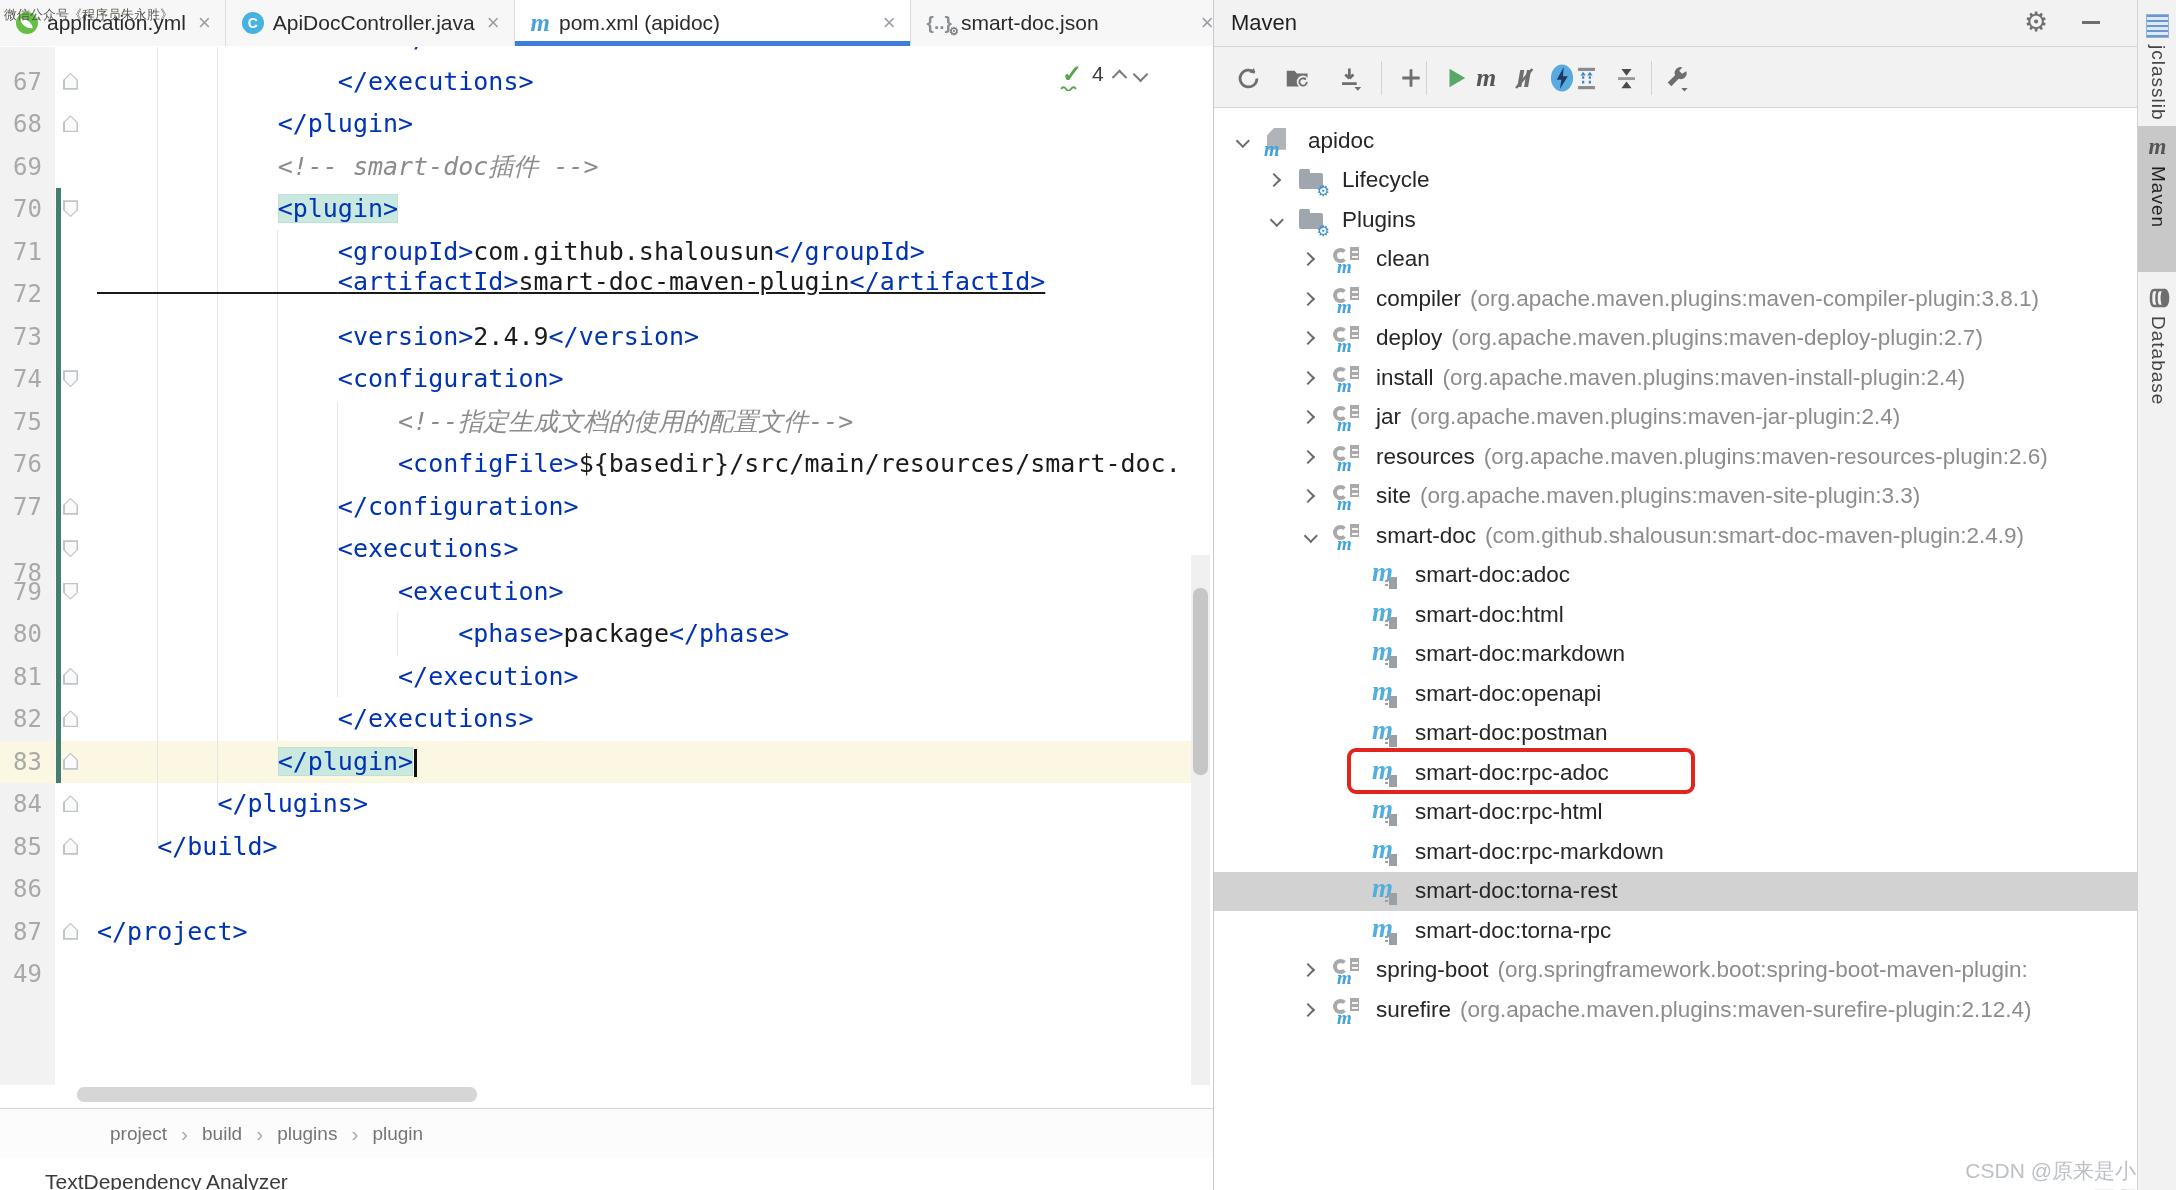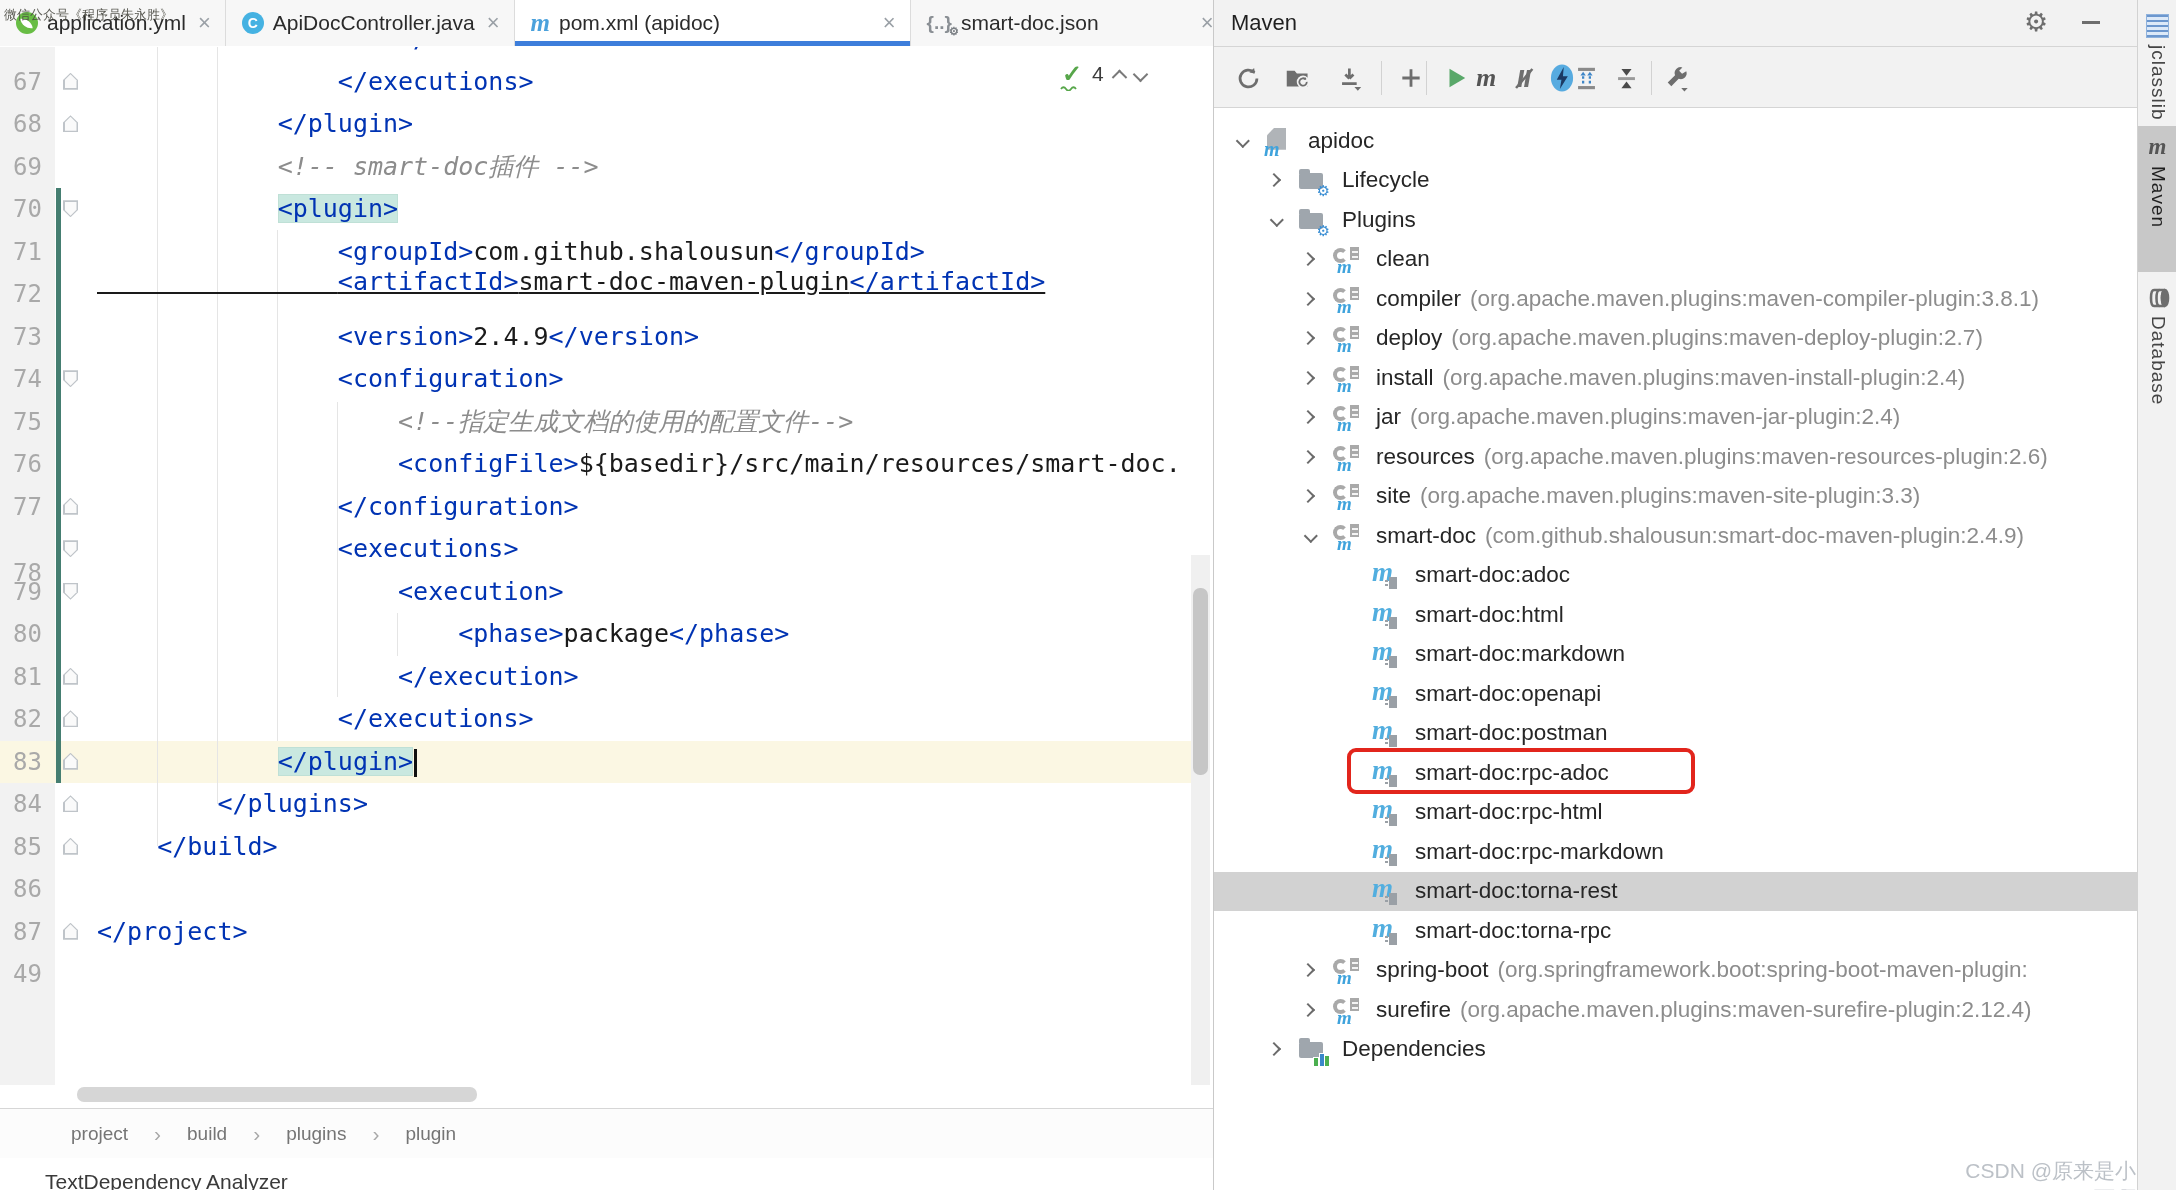--- a/index.html
+++ b/index.html
@@ -51,21 +51,21 @@
   .inspect { position:absolute; left:1062px; top:15px; display:flex; align-items:center; gap:10px; }
   .inspect .chk { color:#57A64A; font-size:24px; font-weight:bold; line-height:1; position:relative; }
   .inspect .chk svg { position:absolute; left:-2px; bottom:-5px; }
   .inspect .cnt { font-size:21px; color:#3C3C3C; }
   .chevv { width:11px; height:11px; border-right:2.6px solid #7A7A7A; border-bottom:2.6px solid #7A7A7A; display:inline-block; }
   .chev-up { transform:rotate(-135deg) translate(-2px,-2px); }
   .chev-dn { transform:rotate(45deg); }
 
   .hscroll { position:absolute; left:77px; top:1087px; width:400px; height:15px; background:#D6D6D6; border-radius:7px; }
   .crumbbar { position:absolute; left:0; top:1108px; width:1213px; height:50px; background:#FCFCFC;
-    border-top:1px solid #D6D6D6; display:flex; align-items:center; font-size:19px; color:#757575; padding-left:71px; gap:26px; }
+    border-top:1px solid #D6D6D6; display:flex; align-items:center; font-size:19px; color:#757575; padding-left:110px; gap:14px; }
   .crumbbar .sep { color:#A8A8A8; font-size:21px; }
   .bottomtabs { position:absolute; left:0; top:1170px; width:1213px; height:20px; display:flex; 
     padding-left:45px; font-size:21px; color:#3A3A3A; }
 
   
   .maven { position:absolute; left:1213px; top:0; width:924px; height:1190px; background:#fff;
     border-left:1px solid #C9C9C9; }
   .mhead { position:absolute; left:0; top:0; width:100%; height:47px; background:#F2F2F2;
     border-bottom:1px solid #D5D5D5; }
   .mhead .title { position:absolute; left:17px; top:10px; font-size:22px; color:#1F1F1F; }
@@ -598,34 +598,20 @@
             <span class="tchev right"></span>
           </span>
           <span class="ti tiplug">
             <span class="ring"></span>
             <span class="blk"></span>
             <span class="mm2">m</span>
           </span>
           <span class="lbl">surefire</span>
           <span class="dtl">(org.apache.maven.plugins:maven-surefire-plugin:2.12.4)</span>
         </div>
-        <div class="trow" style="padding-left: 51px;">
-          <span class="chevslot">
-            <span class="tchev right"></span>
-          </span>
-          <span class="ti tifold">
-            <span class="fold"></span>
-            <span class="bars">
-              <i></i>
-              <i></i>
-              <i></i>
-            </span>
-          </span>
-          <span class="lbl">Dependencies</span>
-        </div>
       </div>
     <div class="redbox"></div>
   </div>
 
   <div class="wm-csdn">CSDN @原来是小雨啊</div>
 
   <div class="stripe">
     <div class="jcl-ico"></div>
     <div class="vtext jcl-txt">jclasslib</div>
     <div class="stripe-btn">

